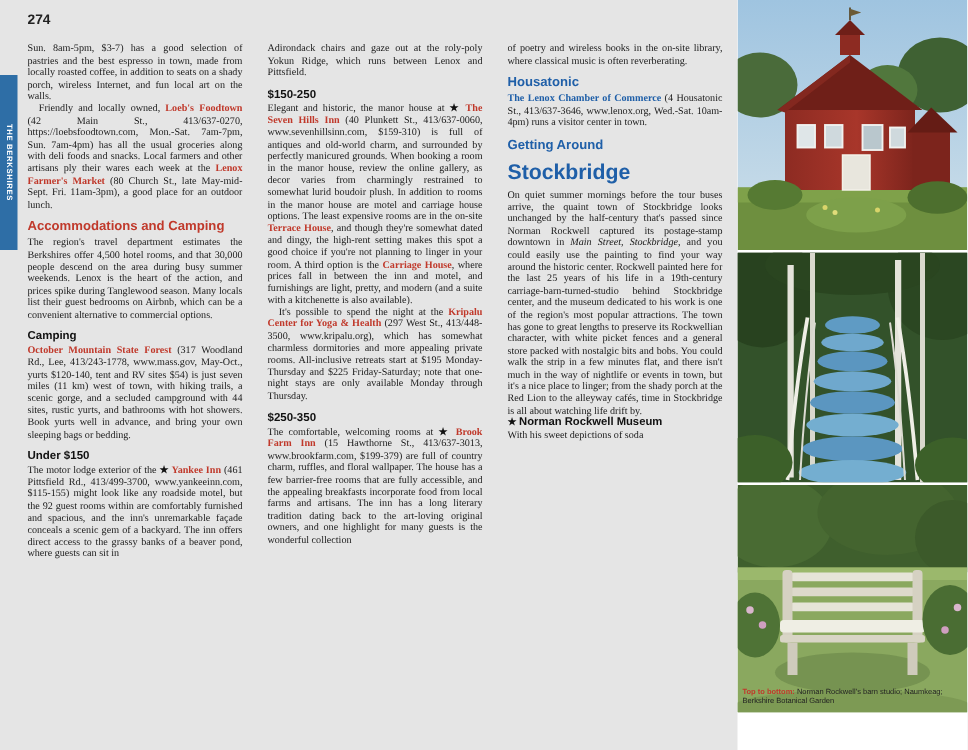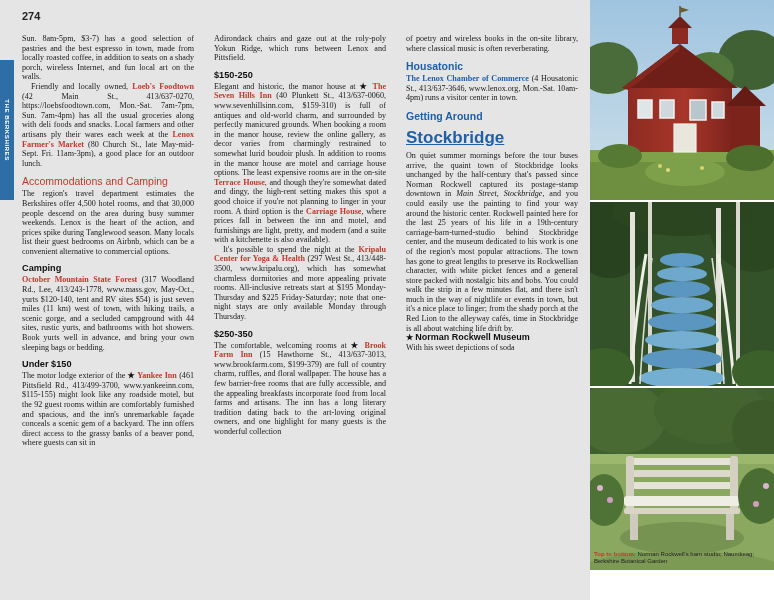--- a/index.html
+++ b/index.html
@@ -66,21 +66,21 @@
   .col.c1 { left: 0px; }
   .col.c2 { left: 192px; }
   .col.c3 { left: 384px; }
 
   p { margin: 0 0 0 0; text-indent: 9px; }
   p.noindent { text-indent: 0; }
 
   .h-red {
     font-family: "Liberation Sans", sans-serif;
     color: #c0392b;
-    font-weight: normal;
+    font-weight: bold;
     font-size: 10.5px;
     line-height: 12px;
     margin: 7px 0 2px 0;
     text-indent: 0;
     text-align: left;
   }
   .h-black {
     font-family: Liberation Sans, sans-serif;
     color: #111;
     font-weight: bold;
@@ -102,21 +102,20 @@
   }
   .h-big-blue {
     font-family: "Liberation Sans", sans-serif;
     color: #1f5fa8;
     font-weight: bold;
     font-size: 17px;
     line-height: 19px;
     margin: 6px 0 4px 0;
     text-indent: 0;
     text-align: left;
-    text-decoration: underline;
   }
   .bold-red { color: #c0392b; font-weight: bold; }
   .bold-blue { color: #1f5fa8; font-weight: bold; }
   .bold-dark { font-weight: bold; color: #111; }
   .star { color: #111; font-weight: bold; }
   .sans { font-family: "Liberation Sans", sans-serif; }
 
   
   .photostrip {
     position: absolute;
@@ -179,21 +178,21 @@
       <p><span>It's possible to spend the night at the </span><span class="bold-red">Kripalu Center for Yoga &amp; Health</span><span> (297 West St., 413/448-3500, www.kripalu.org), which has somewhat charmless dormitories and more appealing private rooms. All-inclusive retreats start at $195 Monday-Thursday and $225 Friday-Saturday; note that one-night stays are only available Monday through Thursday.</span></p>
 
       <div class="h-black">$250-350</div>
       <p class="noindent"><span>The comfortable, welcoming rooms at </span><span class="star">★ </span><span class="bold-red">Brook Farm Inn</span><span> (15 Hawthorne St., 413/637-3013, www.brookfarm.com, $199-379) are full of country charm, ruffles, and floral wallpaper. The house has a few barrier-free rooms that are fully accessible, and the appealing breakfasts incorporate food from local farms and artisans. The inn has a long literary tradition dating back to the art-loving original owners, and one highlight for many guests is the wonderful collection</span></p>
     </div>
 
     <div class="col c3">
       <p class="noindent">of poetry and wireless books in the on-site library, where classical music is often reverberating.</p>
 
       <div class="h-blue">Housatonic</div>
-      <p class="noindent"><span class="bold-blue">The Lenox Chamber of Commerce</span><span> (4 Housatonic St., 413/637-3646, www.lenox.org, Mon.-Sat. 10am-4pm) runs a visitor center in town.</span></p>
+      <p class="noindent"><span class="bold-blue">The Lenox Chamber of Commerce</span><span> (4 Housatonic St., 413/637-3646, www.lenox.org, Wed.-Sat. 10am-4pm) runs a visitor center in town.</span></p>
 
       <div class="h-blue">Getting Around</div>
 
       <div class="h-big-blue">Stockbridge</div>
       <p class="noindent"><span>On quiet summer mornings before the tour buses arrive, the quaint town of Stockbridge looks unchanged by the half-century that's passed since Norman Rockwell captured its postage-stamp downtown in </span><em>Main Street, Stockbridge</em><span>, and you could easily use the painting to find your way around the historic center. Rockwell painted here for the last 25 years of his life in a 19th-century carriage-barn-turned-studio behind Stockbridge center, and the museum dedicated to his work is one of the region's most popular attractions. The town has gone to great lengths to preserve its Rockwellian character, with white picket fences and a general store packed with nostalgic bits and bobs. You could walk the strip in a few minutes flat, and there isn't much in the way of nightlife or events in town, but it's a nice place to linger; from the shady porch at the Red Lion to the alleyway cafés, time in Stockbridge is all about watching life drift by.</span></p>
 
       <p class="noindent"><span class="star">★ </span><span class="bold-dark sans" style="font-size:9px">Norman Rockwell Museum</span></p>
       <p class="noindent">With his sweet depictions of soda</p>
     </div>
 

